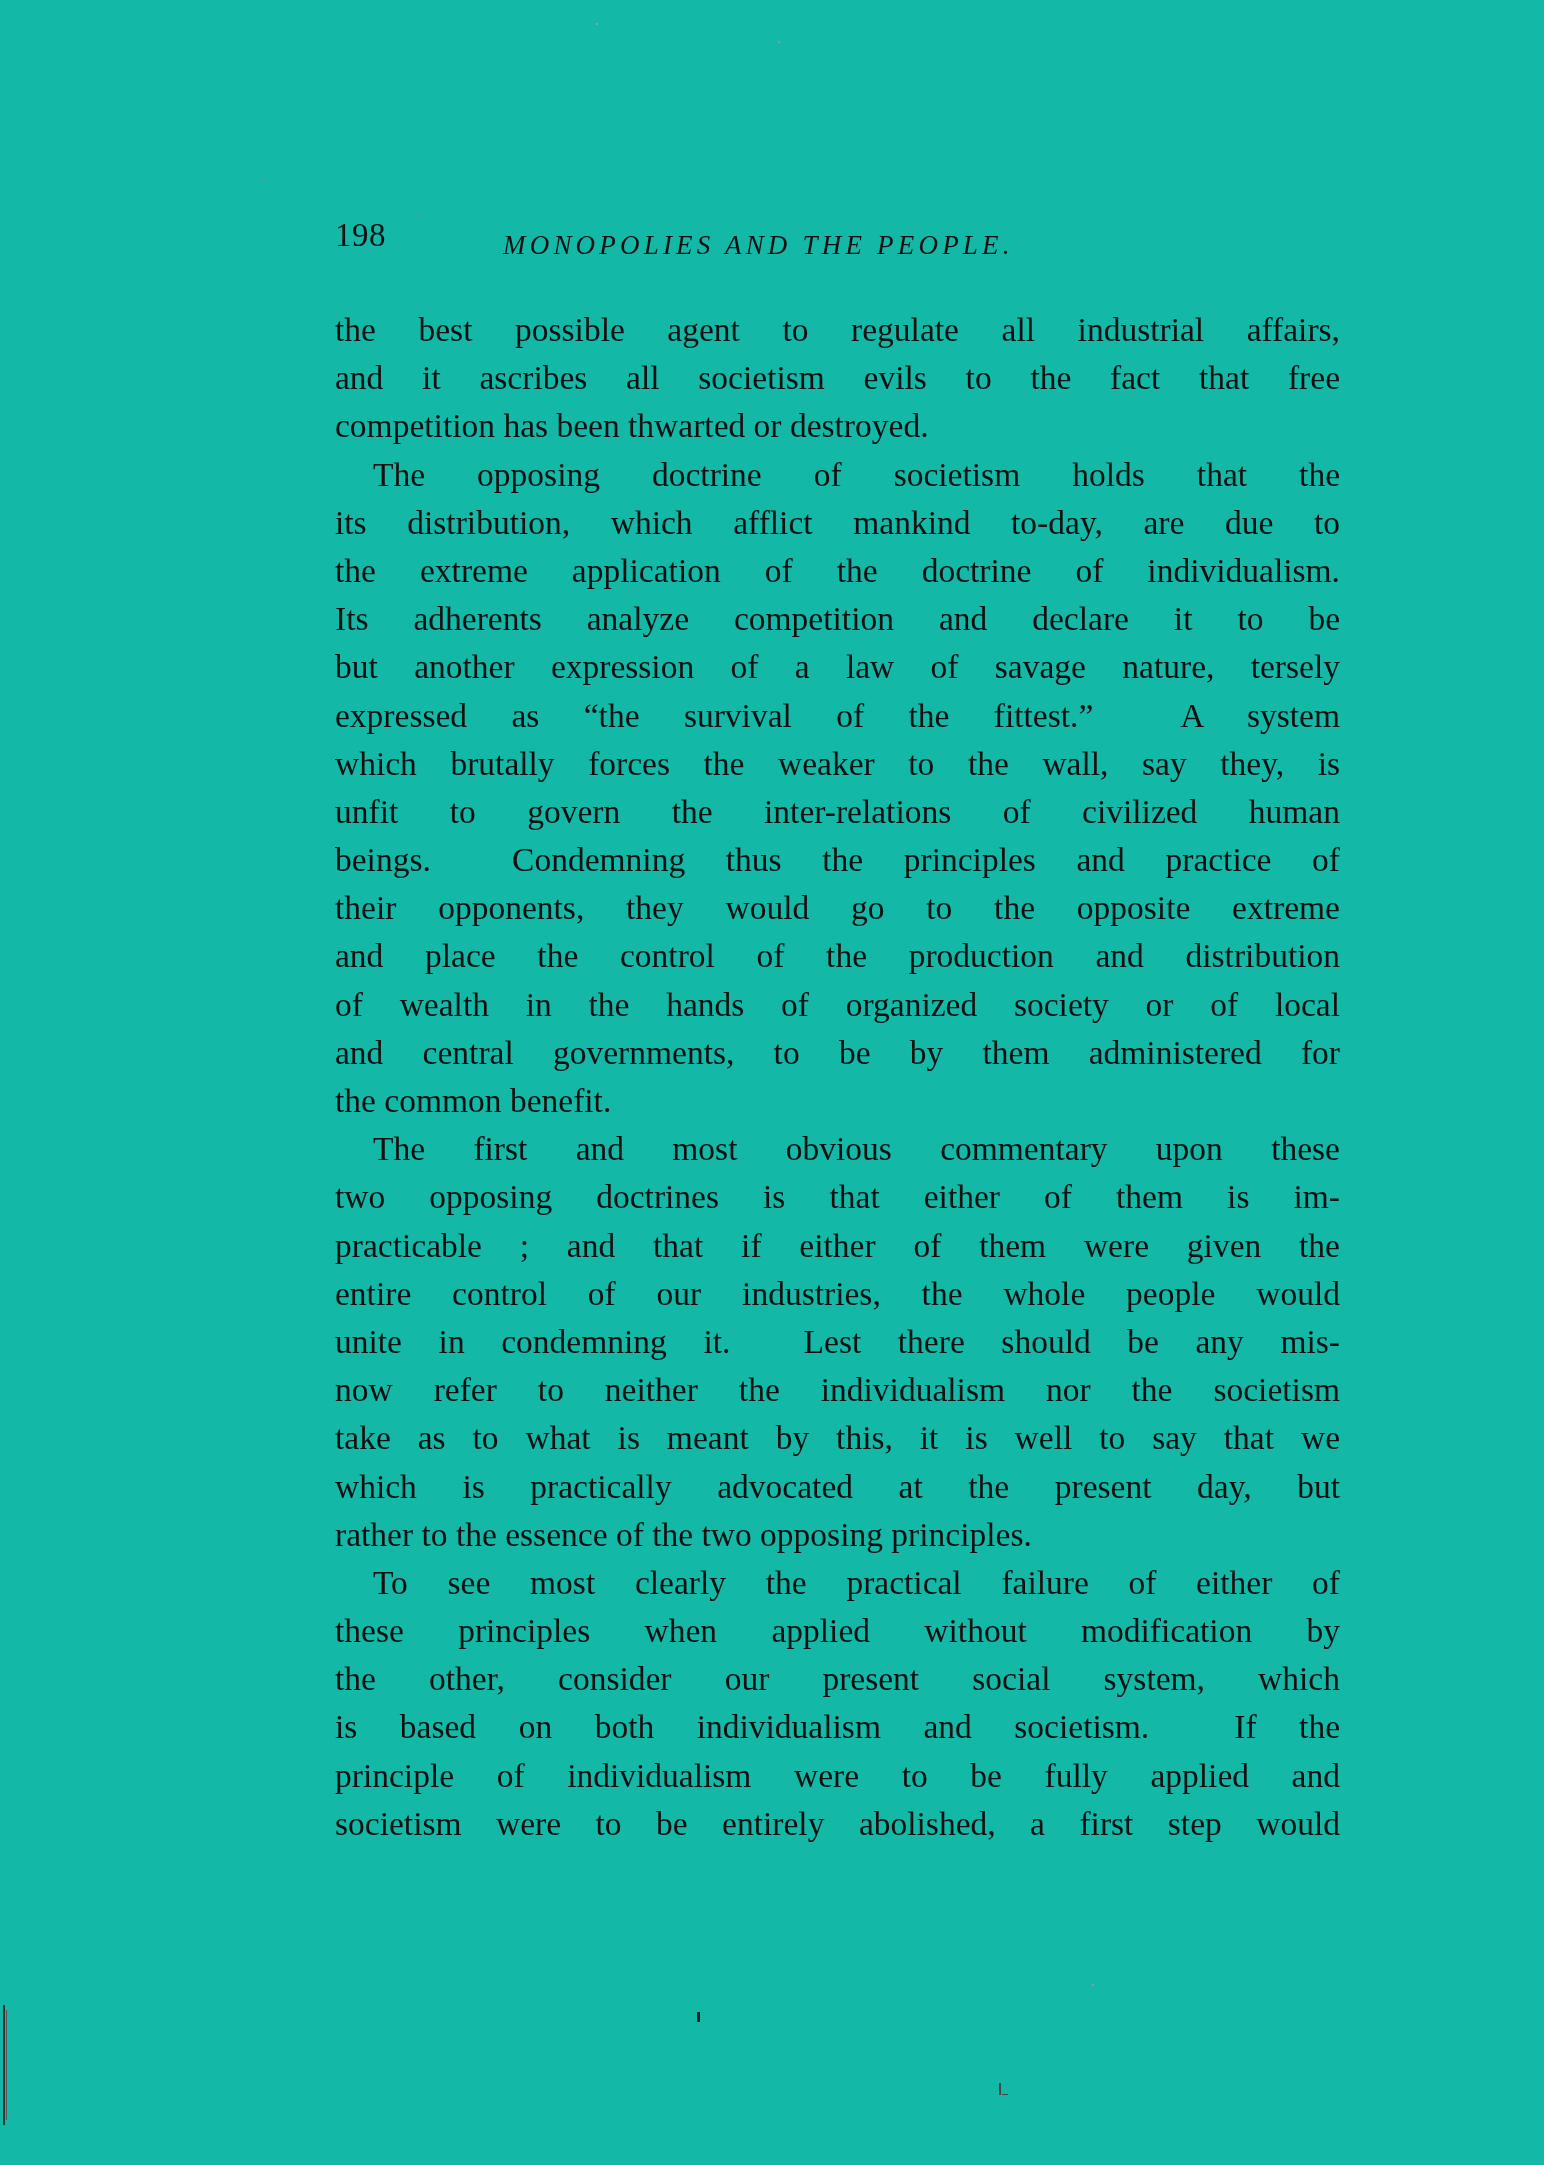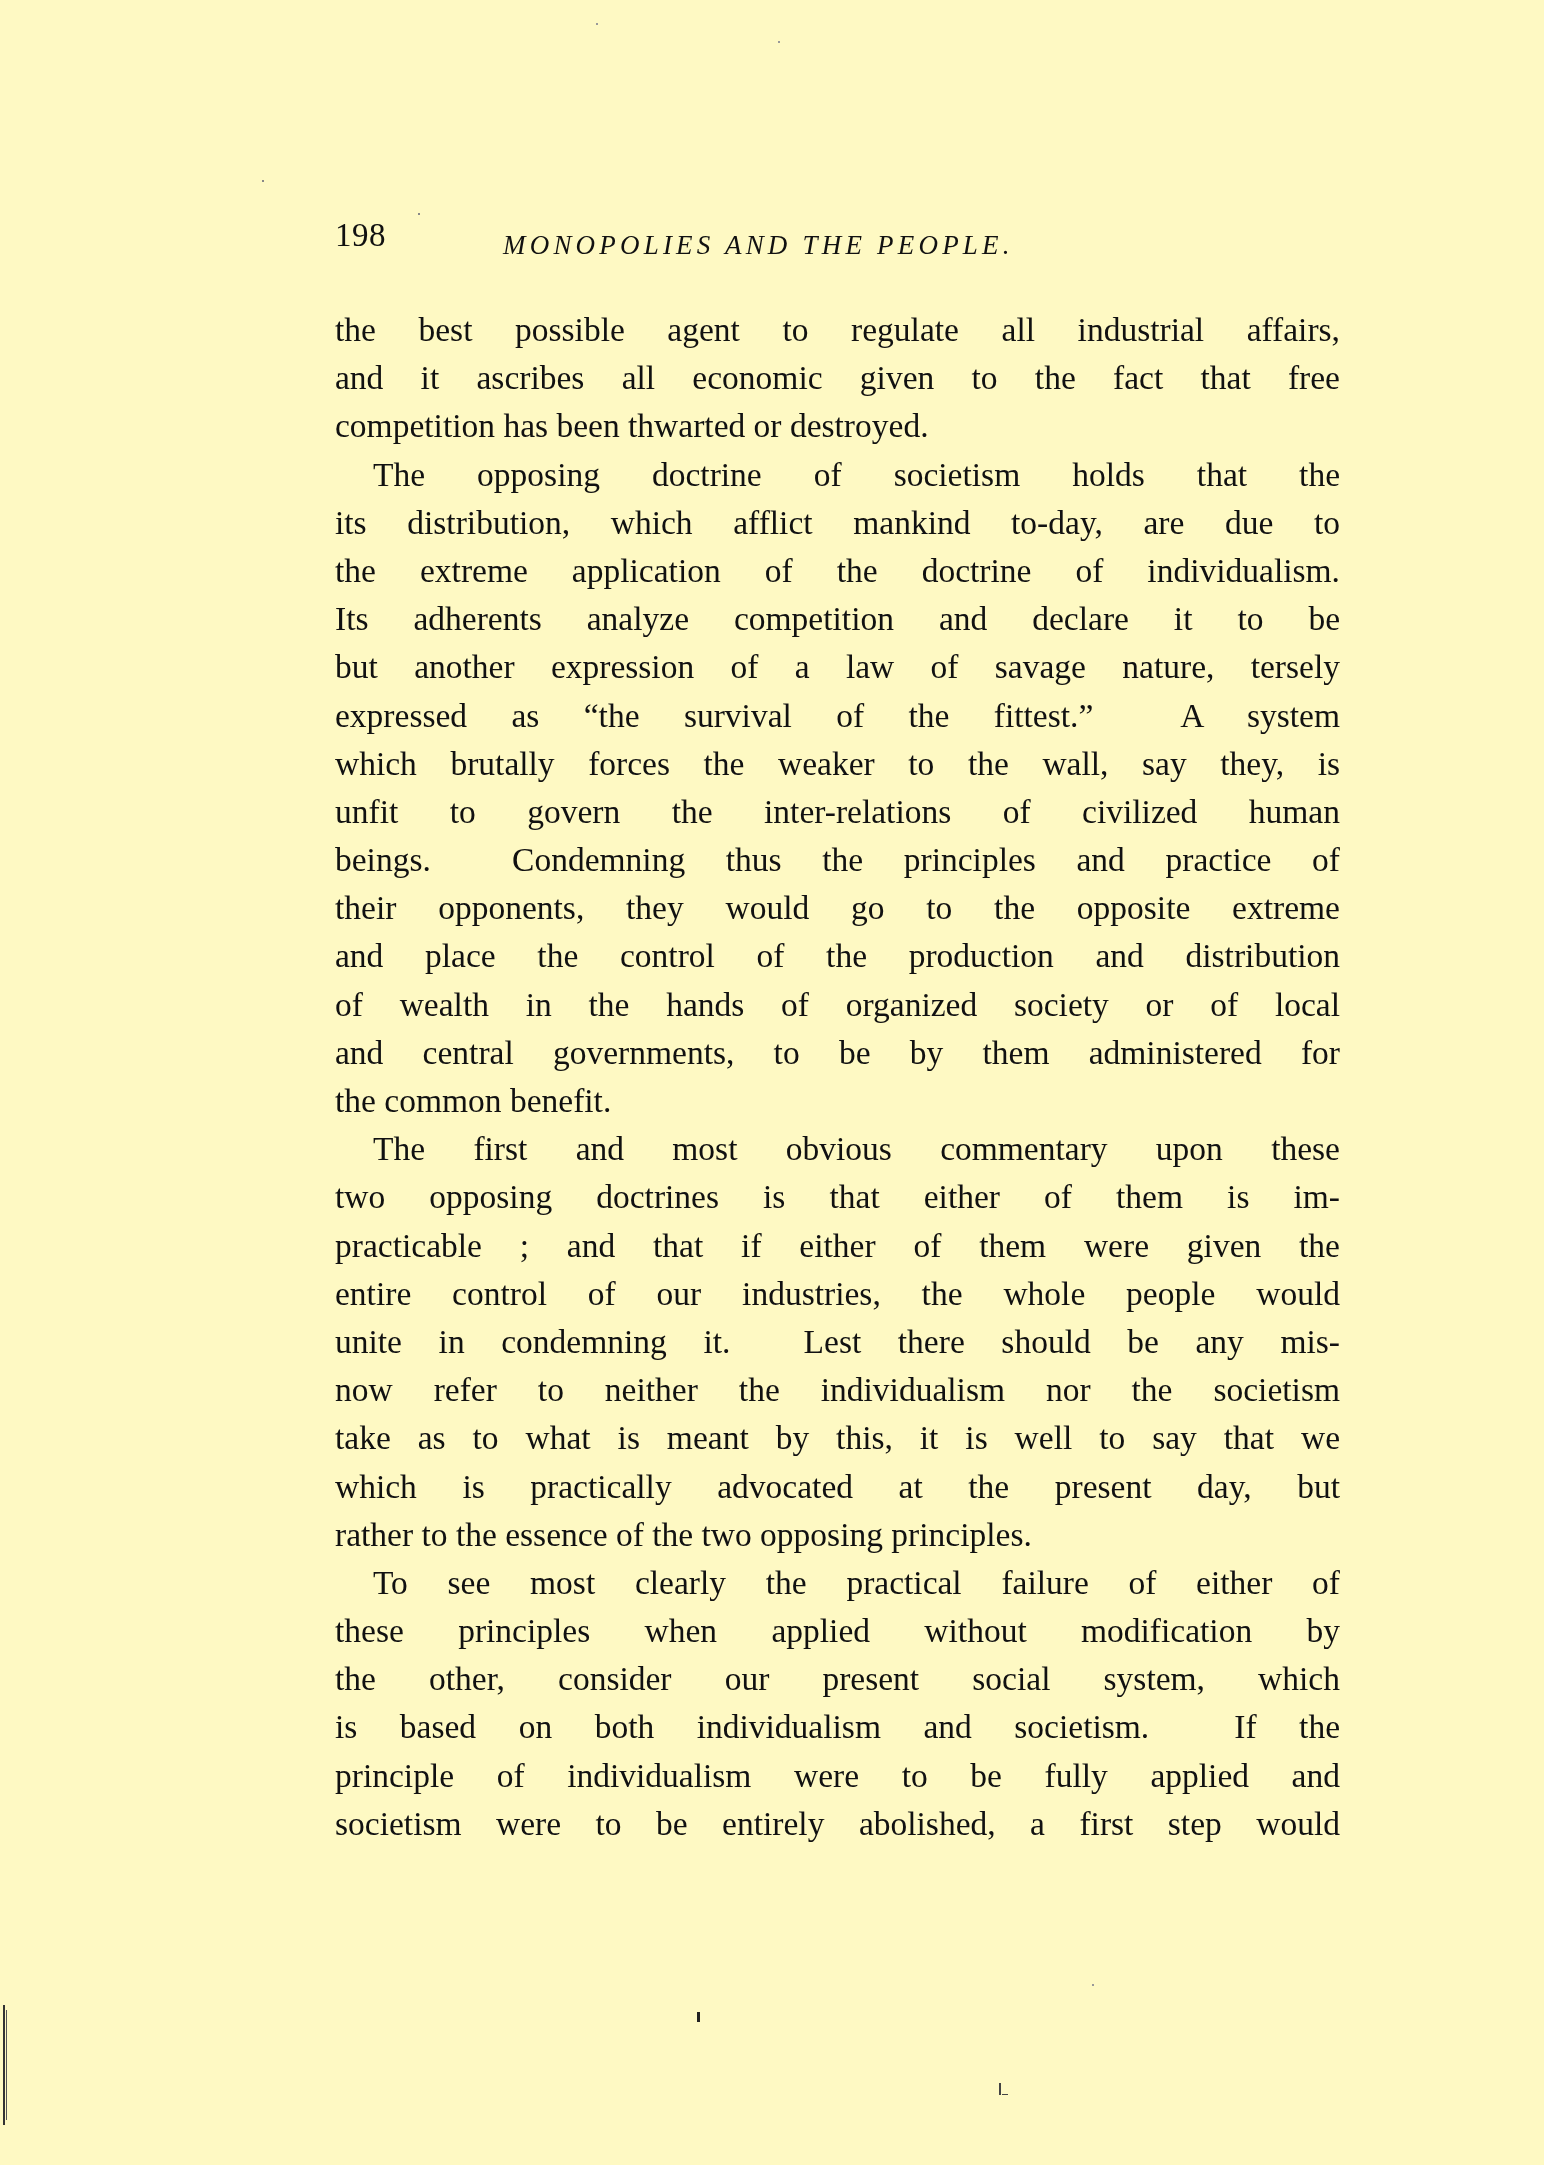--- a/index.html
+++ b/index.html
@@ -13,21 +13,21 @@
       position: relative;
       overflow: hidden;
       font-family: "Liberation Serif", "DejaVu Serif", serif;
       color: #111111;
     }
     .page {
       position: absolute;
       left: 0; top: 0;
       width: 1544px;
       height: 2165px;
-      background: #fef9c3;
+      background: #14b8a6;
     }
     .running-head {
       position: absolute;
       left: 335px;
       top: 212px;
       width: 1005px;
       height: 46px;
       font-size: 33px;
       line-height: 46px;
       white-space: nowrap;
@@ -91,21 +91,21 @@
 
 <div class="page">
 
   <div class="running-head">
     <span class="page-number">198</span>
     <span class="running-title">MONOPOLIES AND THE PEOPLE.</span>
   </div>
 
   <div class="body-text">
     <span class="line" style="white-space: pre;">the best possible agent to regulate all industrial affairs,</span>
-    <span class="line" style="white-space: pre;">and it ascribes all economic given to the fact that free</span>
+    <span class="line" style="white-space: pre;">and it ascribes all societism evils to the fact that free</span>
     <span class="line last" style="white-space: pre;">competition has been thwarted or destroyed.</span>
     <span class="line indent" style="white-space: pre;">The opposing doctrine of societism holds that the</span>
     <span class="line" style="white-space: pre;">its distribution, which afflict mankind to-day, are due to</span>
     <span class="line" style="white-space: pre;">the extreme application of the doctrine of individualism.</span>
     <span class="line" style="white-space: pre;">Its adherents analyze competition and declare it to be</span>
     <span class="line" style="white-space: pre;">but another expression of a law of savage nature, tersely</span>
     <span class="line" style="white-space: pre;">expressed as “the survival of the fittest.”  A system</span>
     <span class="line" style="white-space: pre;">which brutally forces the weaker to the wall, say they, is</span>
     <span class="line" style="white-space: pre;">unfit to govern the inter-relations of civilized human</span>
     <span class="line" style="white-space: pre;">beings.  Condemning thus the principles and practice of</span>

